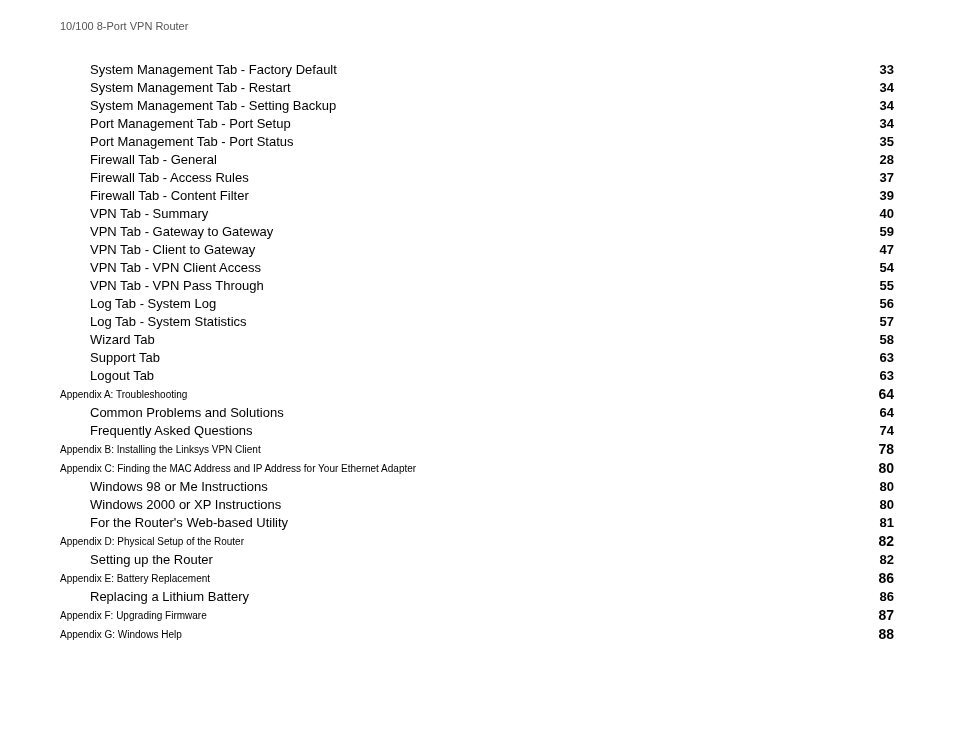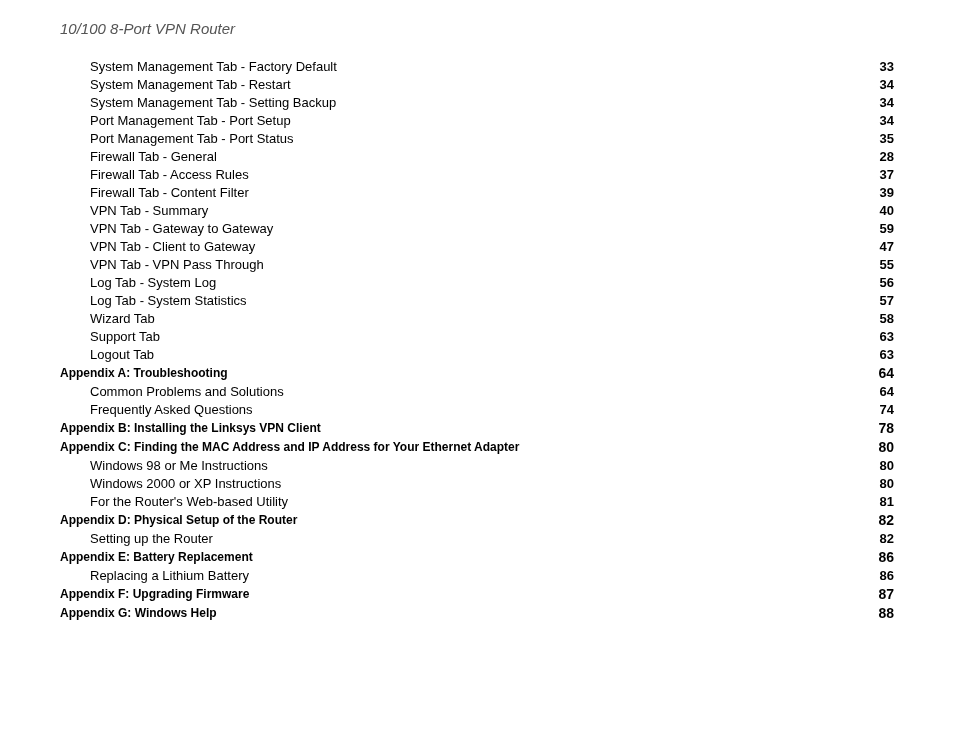--- a/index.html
+++ b/index.html
@@ -12,24 +12,23 @@
       background: #ffffff;
       font-family: Arial, Helvetica, sans-serif;
       font-size: 13px;
       color: #000000;
       width: 954px;
       min-height: 738px;
       padding: 20px 60px 20px 60px;
     }
 
     .page-header {
-      font-size: 15px;
+      font-size: 11px;
       color: #555;
-      margin-bottom: 20px;
-      font-style: italic;
+      margin-bottom: 28px;
     }
 
     .toc-table {
       width: 100%;
       border-collapse: collapse;
     }
 
     .toc-table tr td {
       padding: 1.5px 0;
       vertical-align: top;
@@ -45,22 +44,22 @@
       font-size: 13px;
       font-weight: bold;
     }
 
     .entry-label {
       font-size: 13px;
       color: #000;
     }
 
     .heading-row .entry-label {
-      font-weight: bold;
-      font-size: 12px;
+      font-weight: normal;
+      font-size: 10px;
       margin-top: 32px;
     }
 
     .heading-row .page-num {
       font-weight: bold;
       font-size: 14px;
     }
   </style>
 </head>
 <body>
@@ -107,20 +106,24 @@
       </tr>
       <tr>
         <td class="indent"><span class="entry-label">VPN Tab - Gateway to Gateway</span></td>
         <td class="page-num">59</td>
       </tr>
       <tr>
         <td class="indent"><span class="entry-label">VPN Tab - Client to Gateway</span></td>
         <td class="page-num">47</td>
       </tr>
       <tr>
+        <td class="indent"><span class="entry-label">VPN Tab - VPN Client Access</span></td>
+        <td class="page-num">54</td>
+      </tr>
+      <tr>
         <td class="indent"><span class="entry-label">VPN Tab - VPN Pass Through</span></td>
         <td class="page-num">55</td>
       </tr>
       <tr>
         <td class="indent"><span class="entry-label">Log Tab - System Log</span></td>
         <td class="page-num">56</td>
       </tr>
       <tr>
         <td class="indent"><span class="entry-label">Log Tab - System Statistics</span></td>
         <td class="page-num">57</td>

